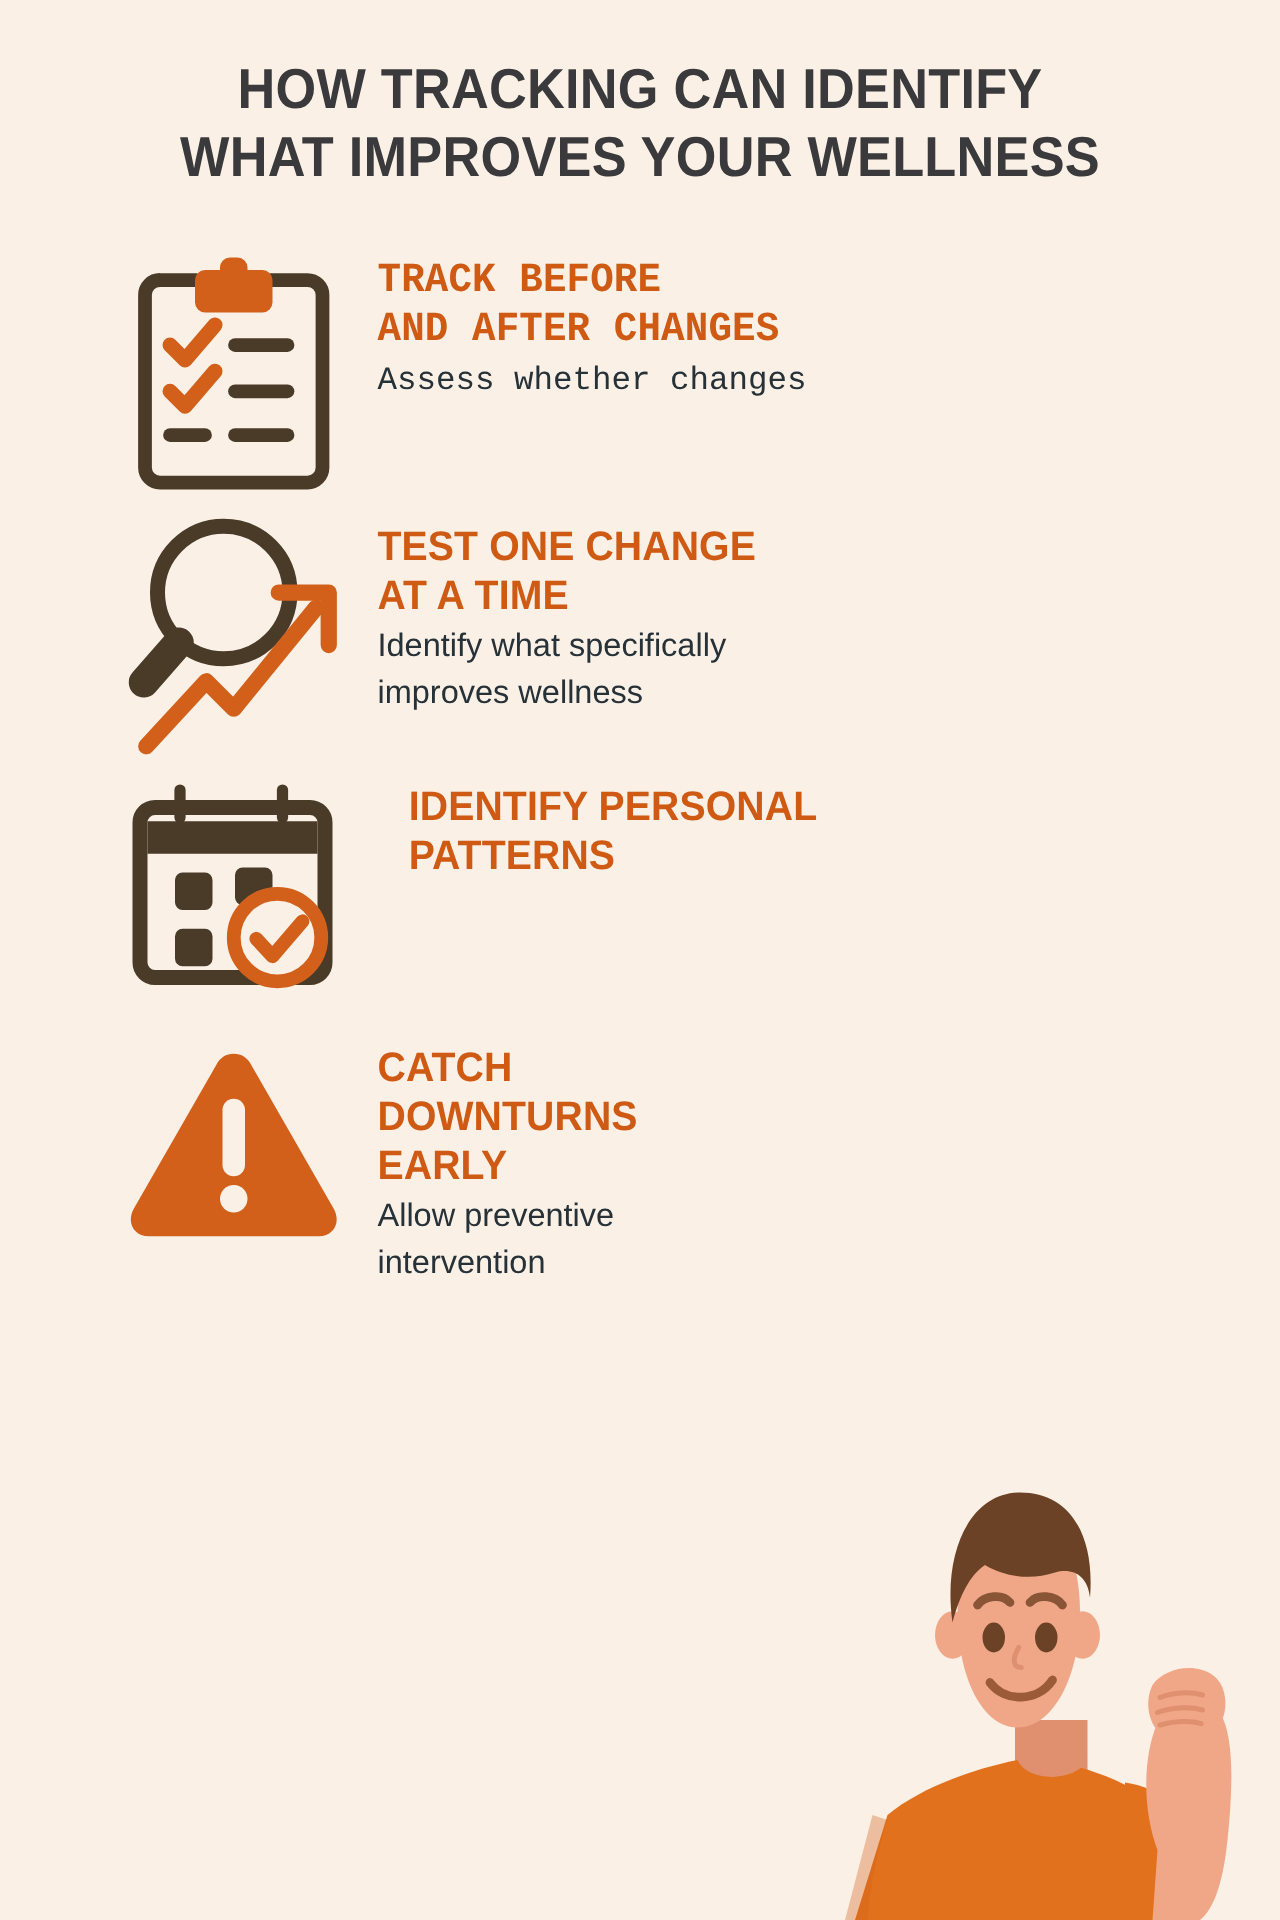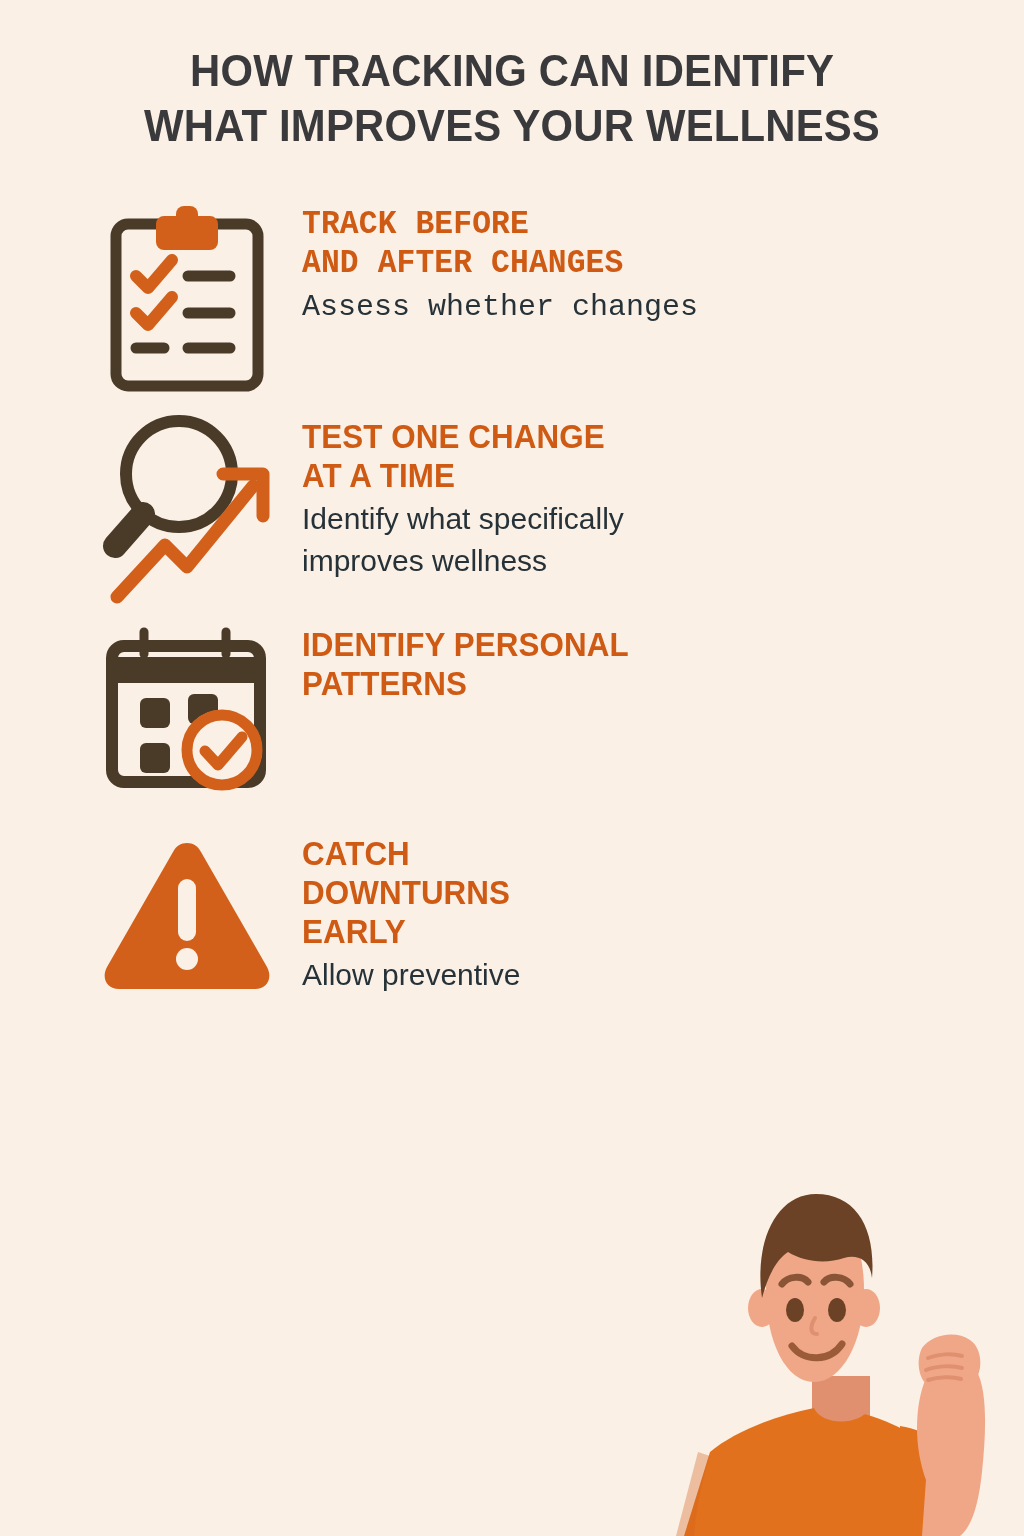--- a/index.html
+++ b/index.html
@@ -53,31 +53,31 @@
     font-weight:bold;
     font-size:33px;
     line-height:1.18;
     letter-spacing:0.1px;
     transform:scaleX(0.95);
     transform-origin:left center;
     white-space:nowrap;
   }
   .item-desc {
     color:#263238;
-    font-size:30px;
+    font-size:26px;
     line-height:1.23;
     margin-top:5px;
     white-space:nowrap;
   }
 
   
   .item-1 { margin-bottom:22px;font-family:Liberation Mono, monospace; }
   .item-2 { margin-bottom:18px; }
   .item-3 { margin-bottom:30px; }
-  .item-4 { margin-bottom:34px; }
+  .item-4 { margin-bottom:34px;gap:25px; }
 
   .item-2 .item-icon, .item-3 .item-icon { padding-top:0; }
   .item-3 .item-icon { height:170px; }
   .item-4 .item-icon { height:175px; }
   .item-5 .item-icon { height:175px; }
 
   .item-5 .item-text { max-width:330px; }
   .item-5 .item-heading, .item-5 .item-desc { white-space:normal; }
 
   
@@ -169,20 +169,21 @@
         <path d="M90 8 C96 8 101 11 104 17 L170 132 C176 143 170 154 158 154 L22 154 C10 154 4 143 10 132 L76 17 C79 11 84 8 90 8 Z" fill="#D2601A"></path>
         <rect x="81" y="44" width="18" height="62" rx="9" fill="#FAF0E6"></rect>
         <circle cx="90" cy="124" r="11" fill="#FAF0E6"></circle>
       </svg>
     </div>
     <div class="item-text">
       <div class="item-heading">CATCH</div>
       <div class="item-heading">DOWNTURNS</div>
       <div class="item-heading">EARLY</div>
       <div class="item-desc">Allow preventive</div>
+      <div class="item-desc">intervention</div>
     </div>
   </div>
 
 </div>
 
 <div class="boy">
   <svg width="360" height="356" viewBox="0 0 360 356">
 
     <path d="M148 196 H206 V246 H148 Z" fill="#E0906F"></path>
 

